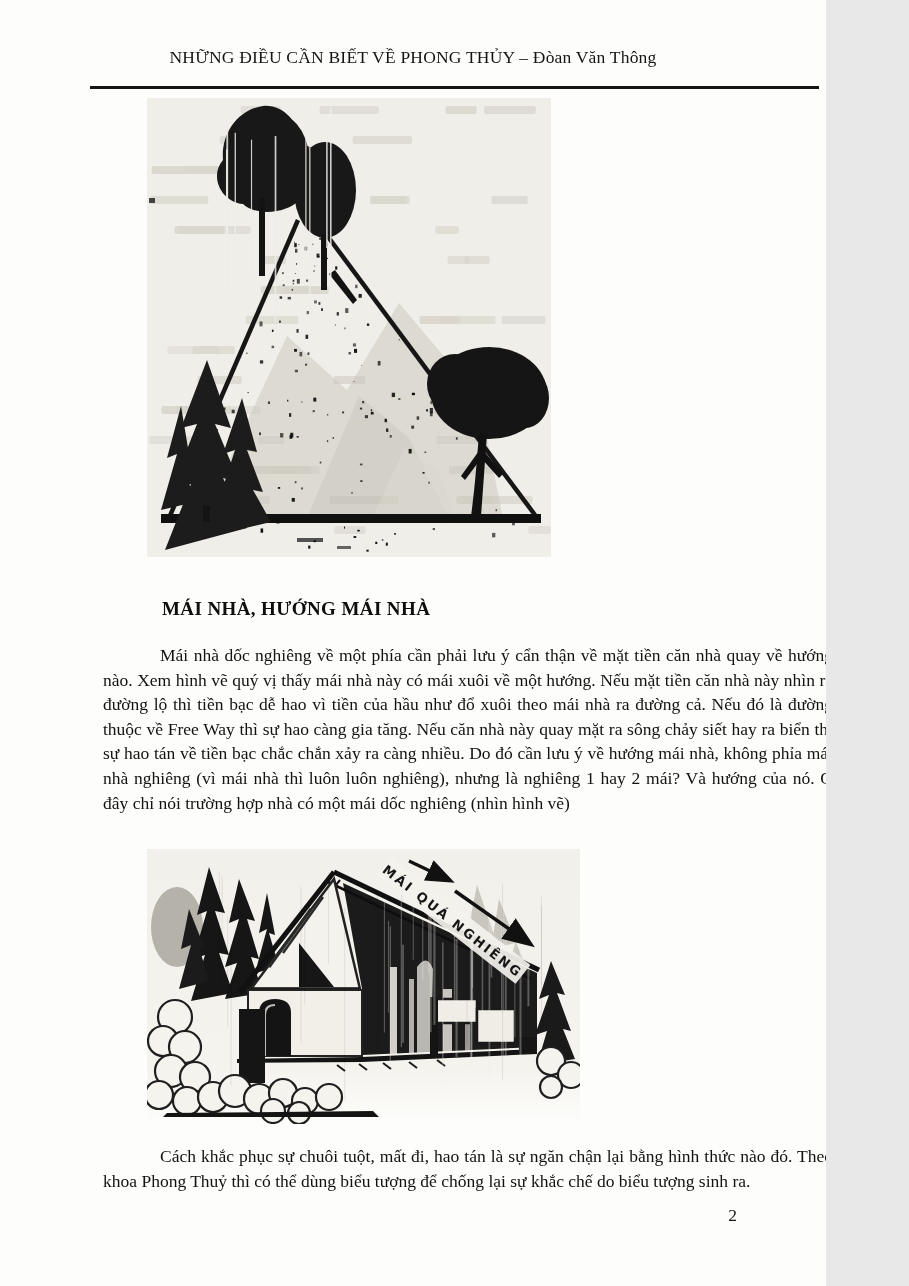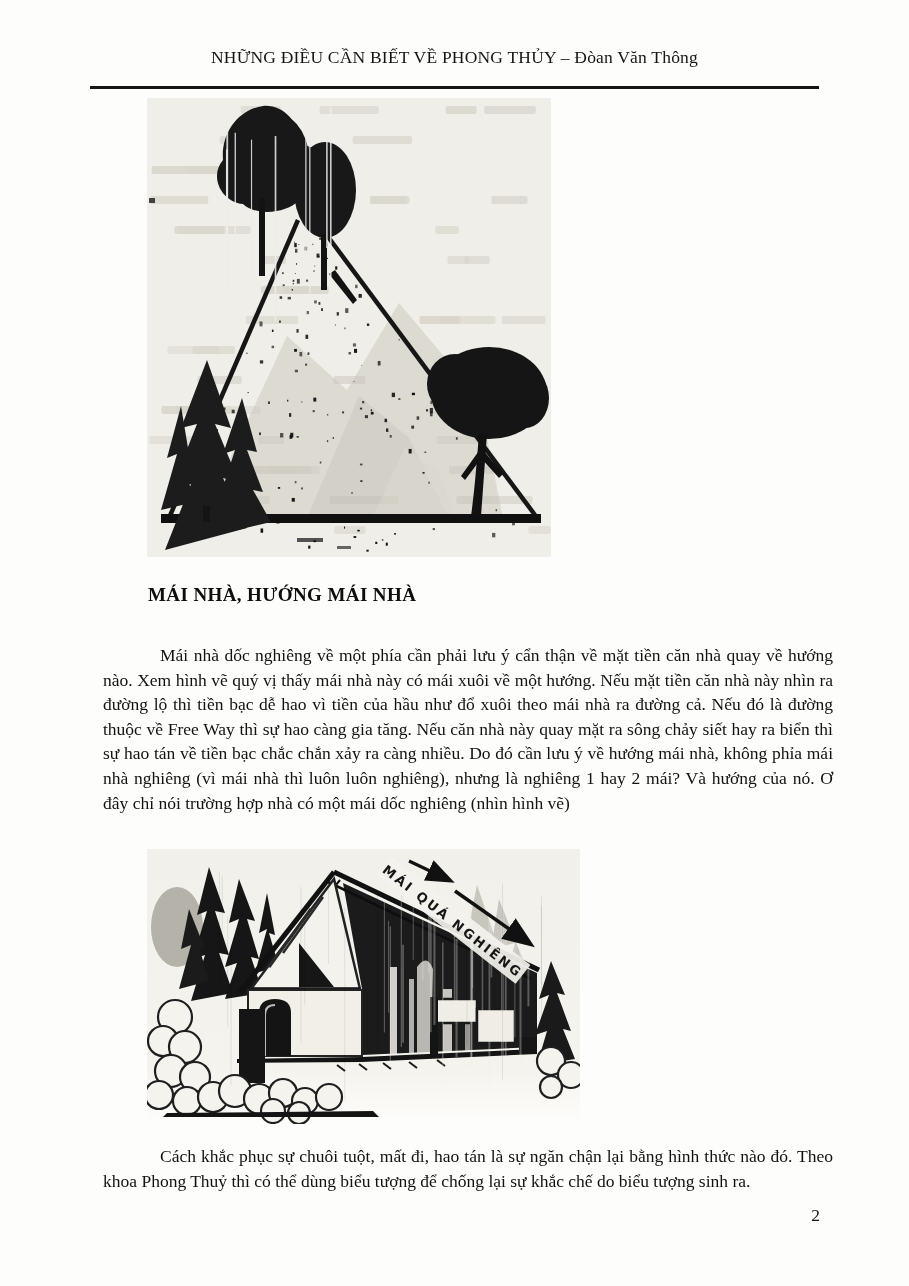--- a/index.html
+++ b/index.html
@@ -1,40 +1,41 @@
 <!DOCTYPE html>
 <html><head>
 <meta charset="utf-8">
 <style>
   html,body{margin:0;padding:0;background:#e8e8e8;}
   .page{
     position:relative;
-    width:909px;height:1286px;
+    width:801px;height:1286px;
     background:#fdfdfb;
     font-family:"Liberation Serif", serif;
     color:#111;
     overflow:hidden;
+    padding-left:25px;
   }
   .header-title{
     position:absolute;top:47px;left:0;right:0;
     text-align:center;
     font-size:17.5px;
     letter-spacing:.2px;
     color:#151515;
   }
   .header-rule{
     position:absolute;top:86px;left:90px;width:729px;height:3px;
     background:#161616;border:none;margin:0;
   }
   .figure1{position:absolute;top:98px;left:147px;width:404px;height:459px;}
   .figure2{position:absolute;top:849px;left:147px;width:433px;height:275px;}
   .section-heading{
     position:absolute;top:584px;left:148px;
     font-size:19px;font-weight:bold;
-    letter-spacing:.4px;color:#0e0e0e;margin:0;
+    letter-spacing:.4px;color:#0e0e0e;margin:14px;
   }
   .body-para{
     position:absolute;left:90px;width:730px;
     font-size:17.5px;line-height:24.6px;
     text-align:justify;text-indent:57px;
     color:#121212;margin:13px;
   }
   .para-1{top:630px;}
   .para-2{top:1131px;}
   .page-number{

